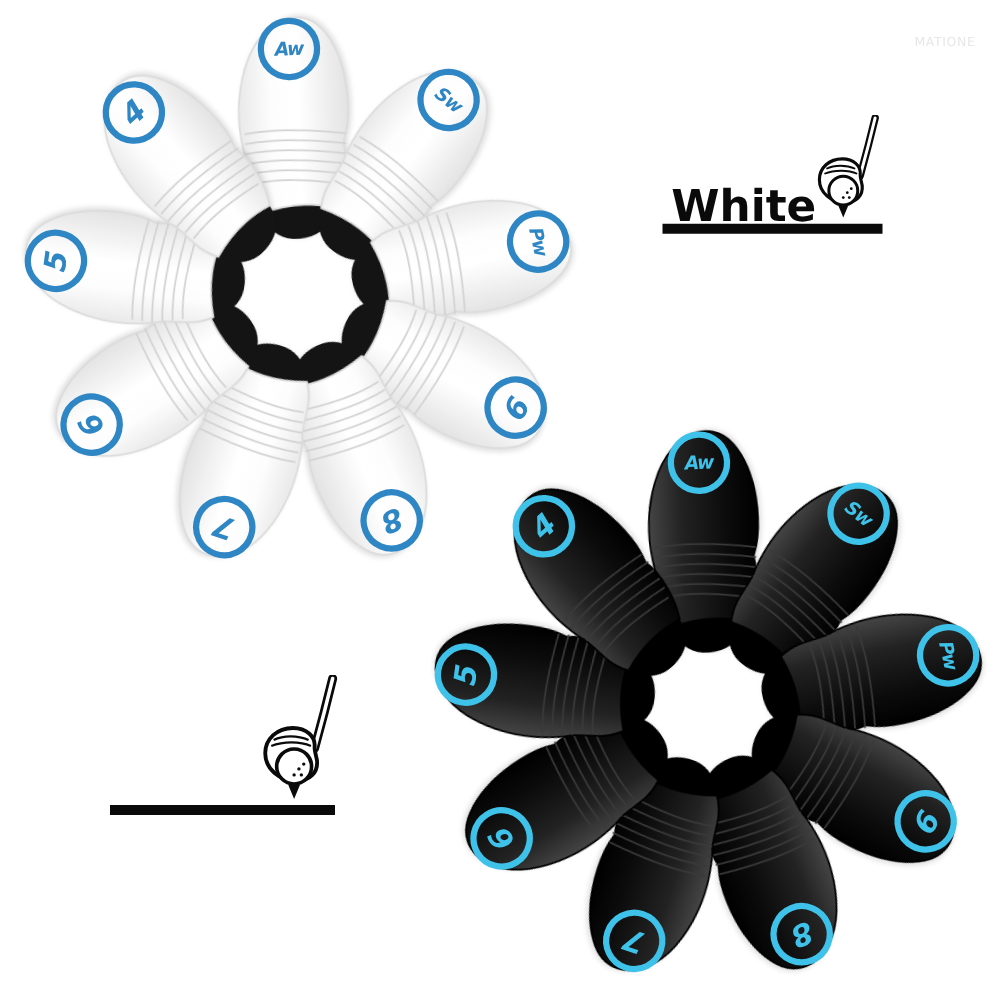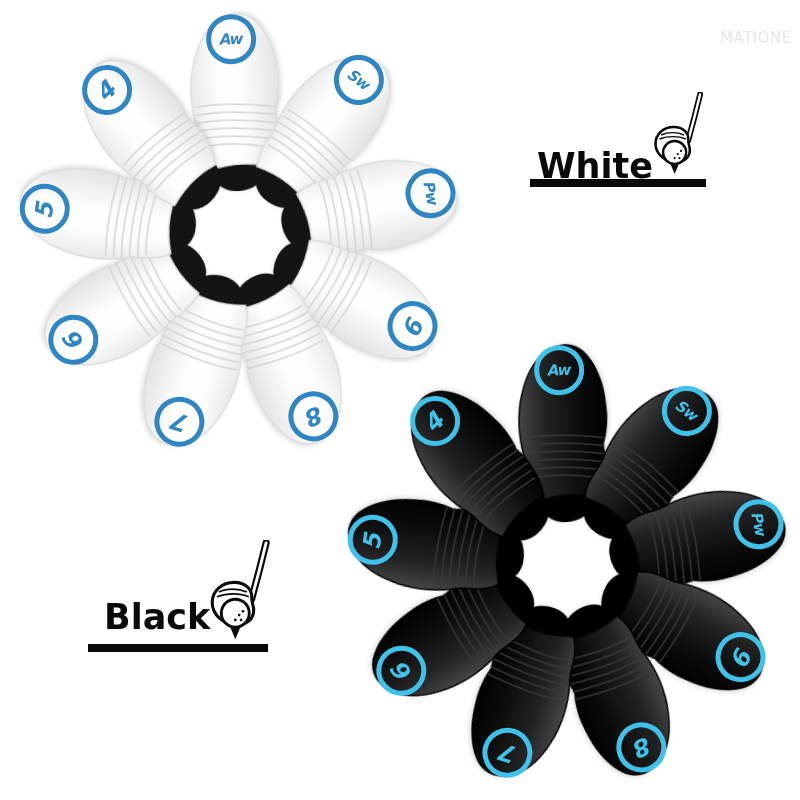--- a/index.html
+++ b/index.html
@@ -53,21 +53,21 @@
   #white-caption-underline { left:530px; top:179px; width:176px; }
   #black-caption-underline { left:88px;  top:644px; width:180px; }
 
   .golf-icon-svg { position:absolute; }
   #white-golf-icon { left:645px; top:92px;  width:72px; height:86px; }
   #black-golf-icon { left:205px; top:540px; width:76px; height:104px; }
 
   
   #watermark {
     position:absolute; left:714px; top:29px; width:84px;
-    font-size:15px; text-align:center;
+    font-size:10px; text-align:center;
     color:#e7e7e7;
     letter-spacing:0.5px;
     filter:blur(0.6px);
   }
 
   .defs-svg { position:absolute; width:0; height:0; overflow:hidden; }
 </style>
 </head>
 <body>
 
@@ -302,21 +302,20 @@
         </div>
       </div>
     </div>
 
   <div class="caption-label" id="white-caption-label">White</div>
   <div class="underline" id="white-caption-underline"></div>
   <svg class="golf-icon-svg" id="white-golf-icon" viewBox="0 0 72 108" preserveAspectRatio="xMidYMid meet">
     <use href="#golf-icon-shape"></use>
   </svg>
 
-  <div class="caption-label" id="black-caption-label">Black</div>
   <div class="underline" id="black-caption-underline"></div>
   <svg class="golf-icon-svg" id="black-golf-icon" viewBox="0 0 72 108" preserveAspectRatio="xMidYMid meet">
     <use href="#golf-icon-shape"></use>
   </svg>
 
   <div id="watermark">MATIONE</div>
 
 </div>
 
 </body></html>

